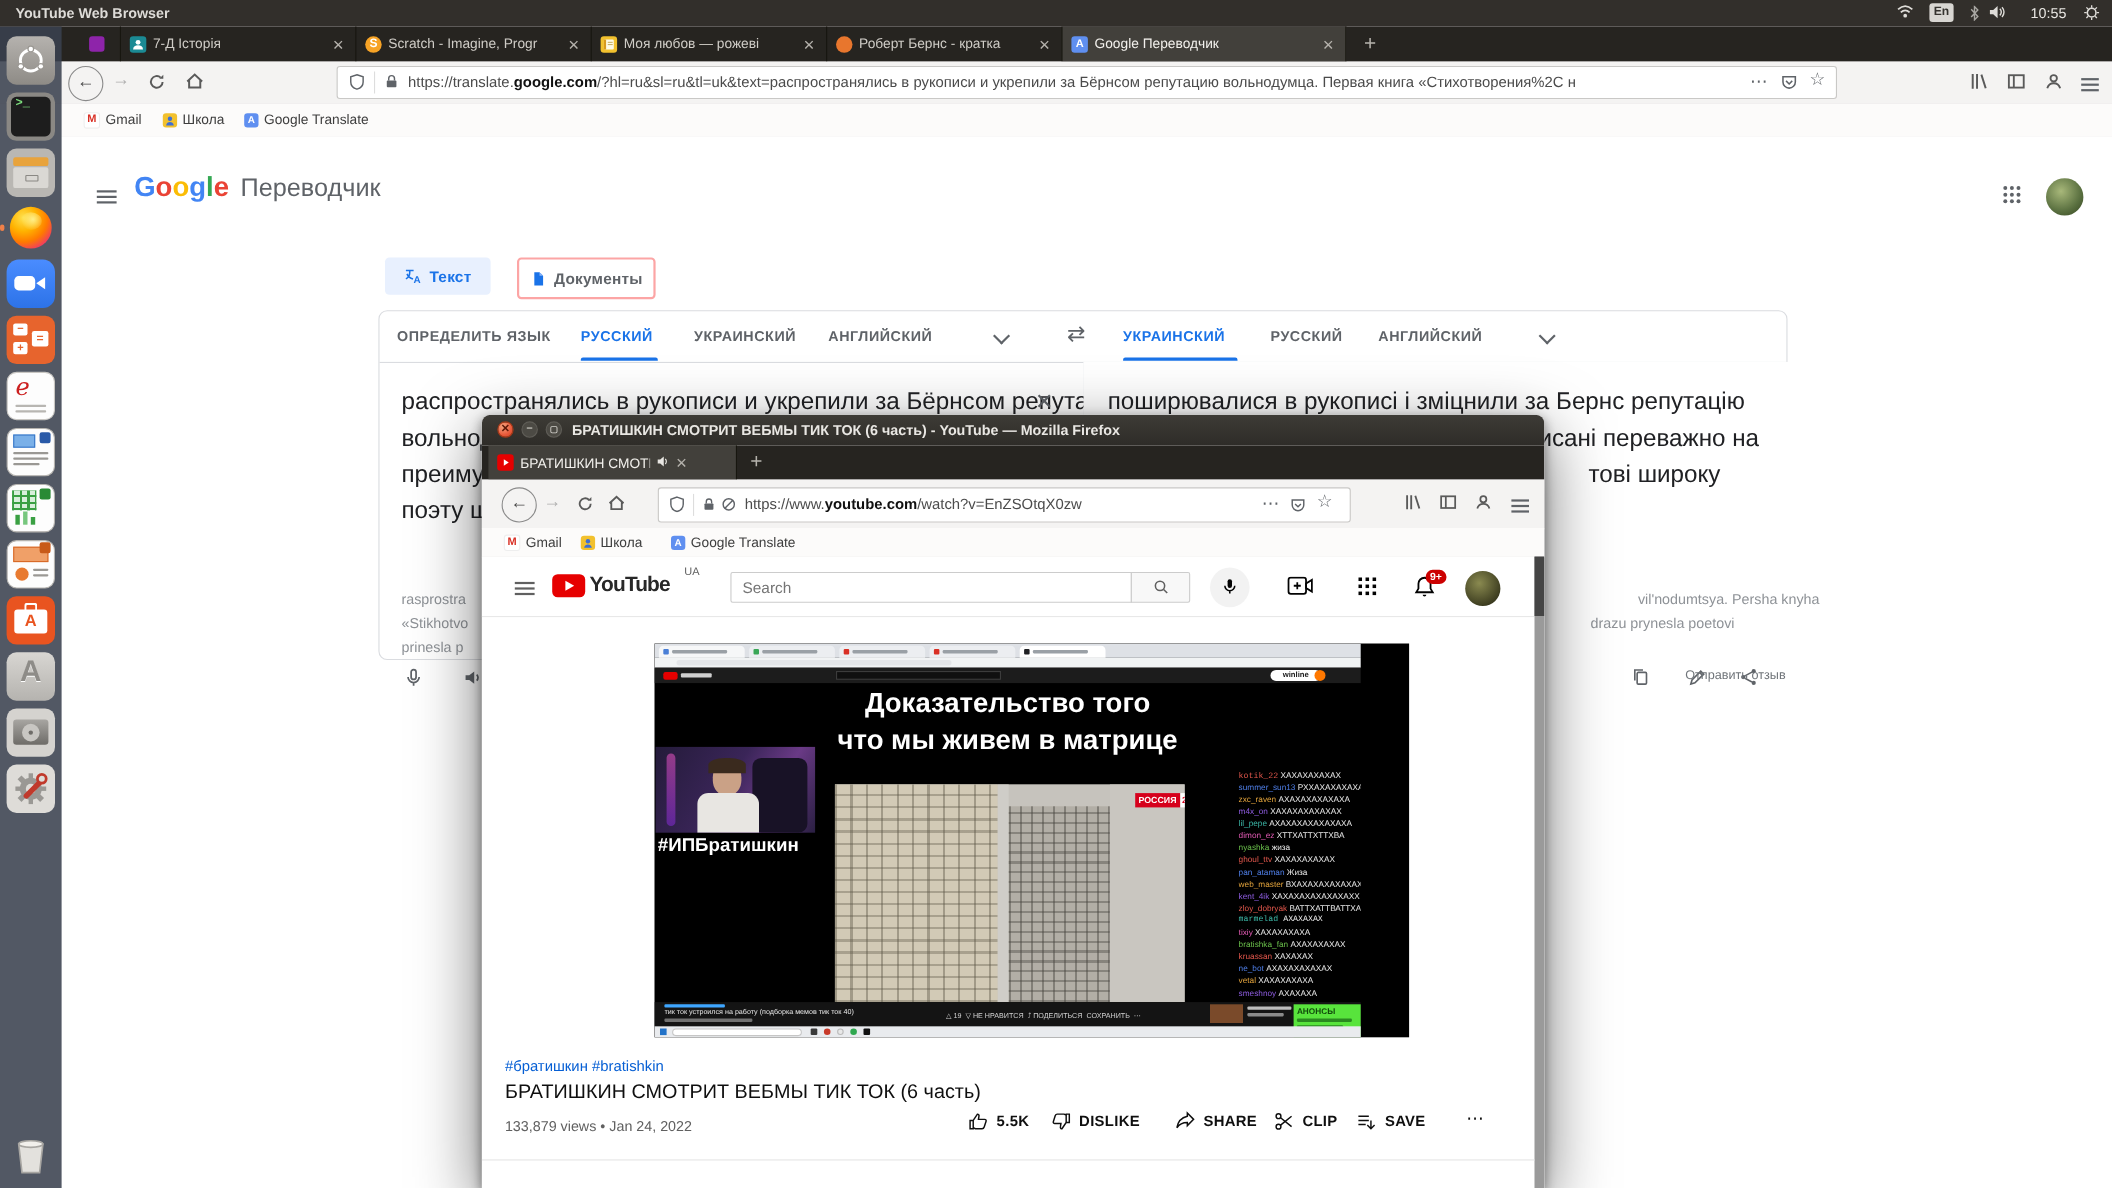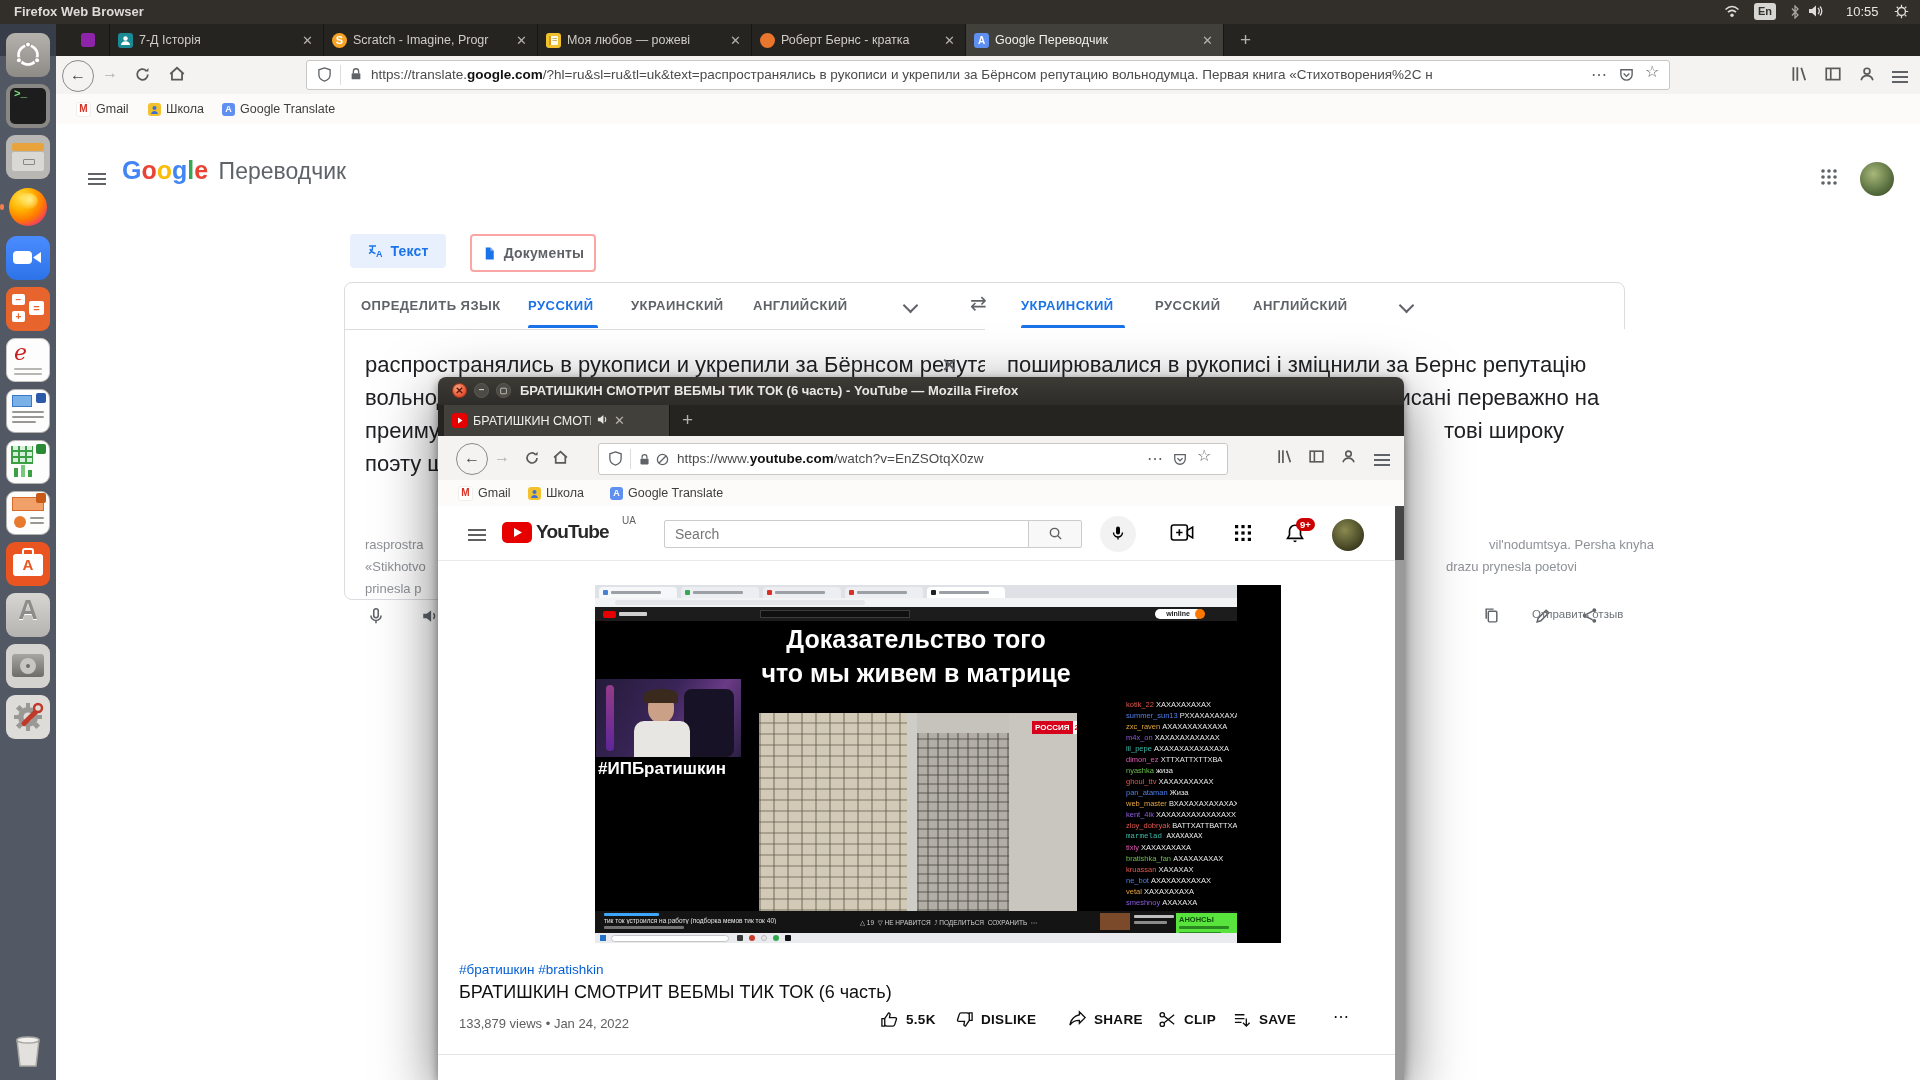--- a/index.html
+++ b/index.html
@@ -454,21 +454,21 @@
         <span class="a" style="left:148px;top:0;width:10px;height:198px;background:#cfcdc8;"></span>
         <span class="a" style="left:158px;top:20px;width:92px;height:178px;background-color:#b2aea6;background-image:repeating-linear-gradient(90deg,rgba(70,68,62,.45) 0 2px,transparent 2px 10px),repeating-linear-gradient(0deg,rgba(70,68,62,.4) 0 2px,transparent 2px 9px);"></span>
         <span class="a" style="left:250px;top:0;width:68px;height:198px;background:#c9c6c0;"></span>
         <span class="a" style="left:273px;top:8px;height:13px;display:flex;">
           <span style="background:#d6001c;color:#fff;font-size:8px;font-weight:bold;padding:0 3px;line-height:13px;">РОССИЯ</span>
           <span style="background:#fff;color:#d6001c;font-size:8px;font-weight:bold;padding:0 2px;line-height:13px;">24</span>
         </span>
       </div>
 
       <div class="a" style="left:531px;top:115px;width:111px;height:212px;overflow:hidden;">
-        <div class="chatrow" style="top:0;"><span style="color: rgb(226, 87, 76);">kotik_22</span> <span class="m">ХАХАХАХАХАХ</span></div>
+        <div class="chatrow" style="top:0;"><span style="color: rgb(226, 87, 76); font-family: Liberation Mono, monospace;">kotik_22</span> <span class="m">ХАХАХАХАХАХ</span></div>
         <div class="chatrow" style="top:11px;"><span style="color: rgb(79, 127, 232);">summer_sun13</span> <span class="m">РХХАХАХАХАХАХАХАХАХ</span></div>
         <div class="chatrow" style="top:22px;"><span style="color: rgb(226, 163, 60);">zxc_raven</span> <span class="m">АХАХАХАХАХАХА</span></div>
         <div class="chatrow" style="top:33px;"><span style="color: rgb(142, 92, 224);">m4x_on</span> <span class="m">ХАХАХАХАХАХАХ</span></div>
         <div class="chatrow" style="top:44px;"><span style="color: rgb(60, 184, 168);">lil_pepe</span> <span class="m">АХАХАХАХАХАХАХА</span></div>
         <div class="chatrow" style="top:55px;"><span style="color: rgb(226, 90, 180);">dimon_ez</span> <span class="m">ХТТХАТТХТТХВА</span></div>
         <div class="chatrow" style="top:66px;"><span style="color: rgb(106, 191, 75);">nyashka</span> <span class="m">жиза</span></div>
         <div class="chatrow" style="top:77px;"><span style="color: rgb(226, 87, 76);">ghoul_ttv</span> <span class="m">ХАХАХАХАХАХ</span></div>
         <div class="chatrow" style="top:88px;"><span style="color: rgb(79, 127, 232);">pan_ataman</span> <span class="m">Жиза</span></div>
         <div class="chatrow" style="top:99px;"><span style="color: rgb(226, 163, 60);">web_master</span> <span class="m">ВХАХАХАХАХАХАХАХАХА</span></div>
         <div class="chatrow" style="top:110px;"><span style="color: rgb(142, 92, 224);">kent_4ik</span> <span class="m">ХАХАХАХАХАХАХАХХ</span></div>
@@ -546,21 +546,21 @@
       <svg viewBox="0 0 20 20" width="19" height="19">
           <path d="M2 5h10M2 9h10M2 13h7M14 9v8M10.5 13.5l3.5 3.5 3.5-3.5" fill="none" stroke="#0f0f0f" stroke-width="1.4"></path>
         </svg>
       <span>SAVE</span>
     </div>
     <span class="a" style="left:895px;top:630px;font-size:16px;color:#0f0f0f;">⋯</span>
     <div class="a" style="left:0;top:677px;width:957px;height:1px;background:#e5e5e5;"></div>
   </div>
 
   <div id="topbar">
-    <span class="tb-app">Firefox Web Browser</span>
+    <span class="tb-app">YouTube Web Browser</span>
     <span class="tb-ic" style="left:1724px;"><svg viewBox="0 0 16 13" width="16" height="13">
           <path d="M1.5 4.5Q8 -1.5 14.5 4.5" fill="none" stroke="#dedcd8" stroke-width="1.6"></path>
           <path d="M4 7.2Q8 3.6 12 7.2" fill="none" stroke="#dedcd8" stroke-width="1.6"></path>
           <circle cx="8" cy="10.3" r="1.7" fill="#dedcd8"></circle>
         </svg></span>
     <span class="kbd" style="left:1754px;">En</span>
     <span class="tb-ic" style="left:1790px;top:5px;"><svg viewBox="0 0 10 14" width="10" height="14">
           <path d="M2 3.5L8 10l-3 3V1l3 3-6 6.5" fill="none" stroke="#a8a6a2" stroke-width="1.3"></path>
         </svg></span>
     <span class="tb-ic" style="left:1808px;"><svg viewBox="0 0 16 14" width="16" height="14">

